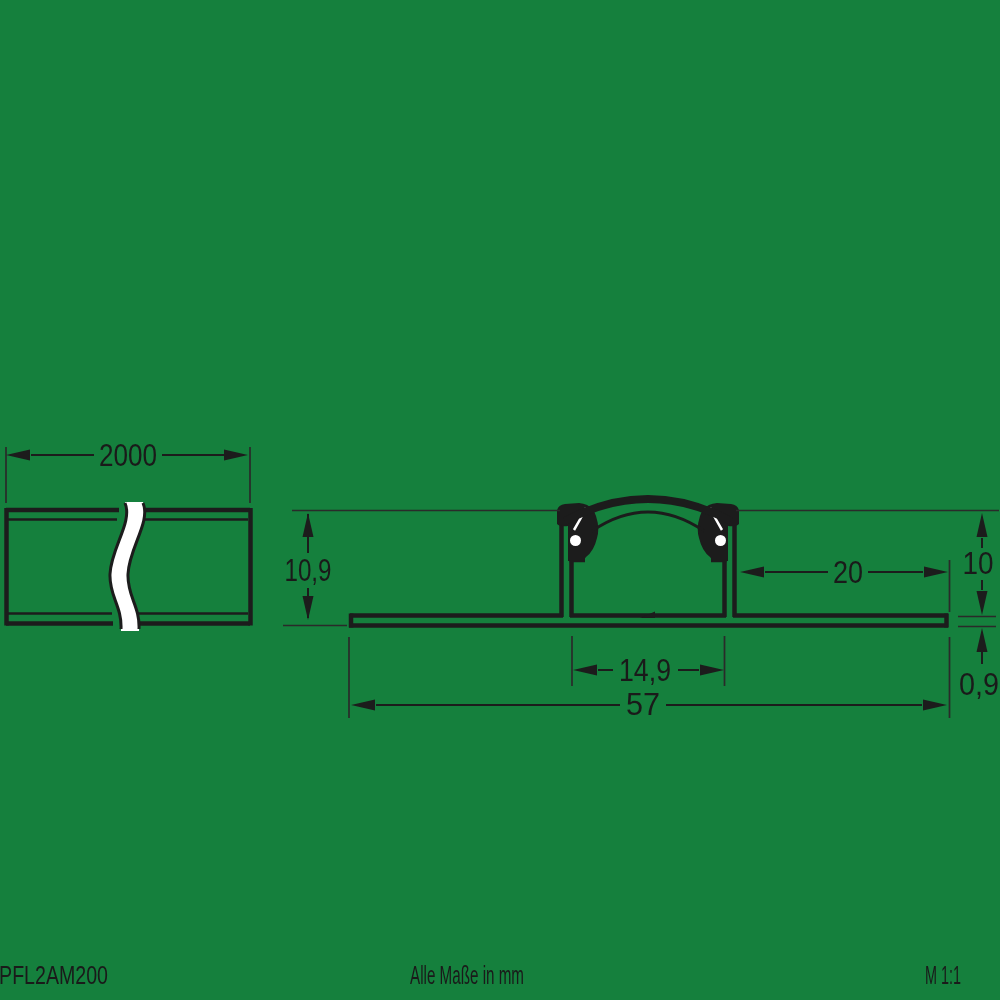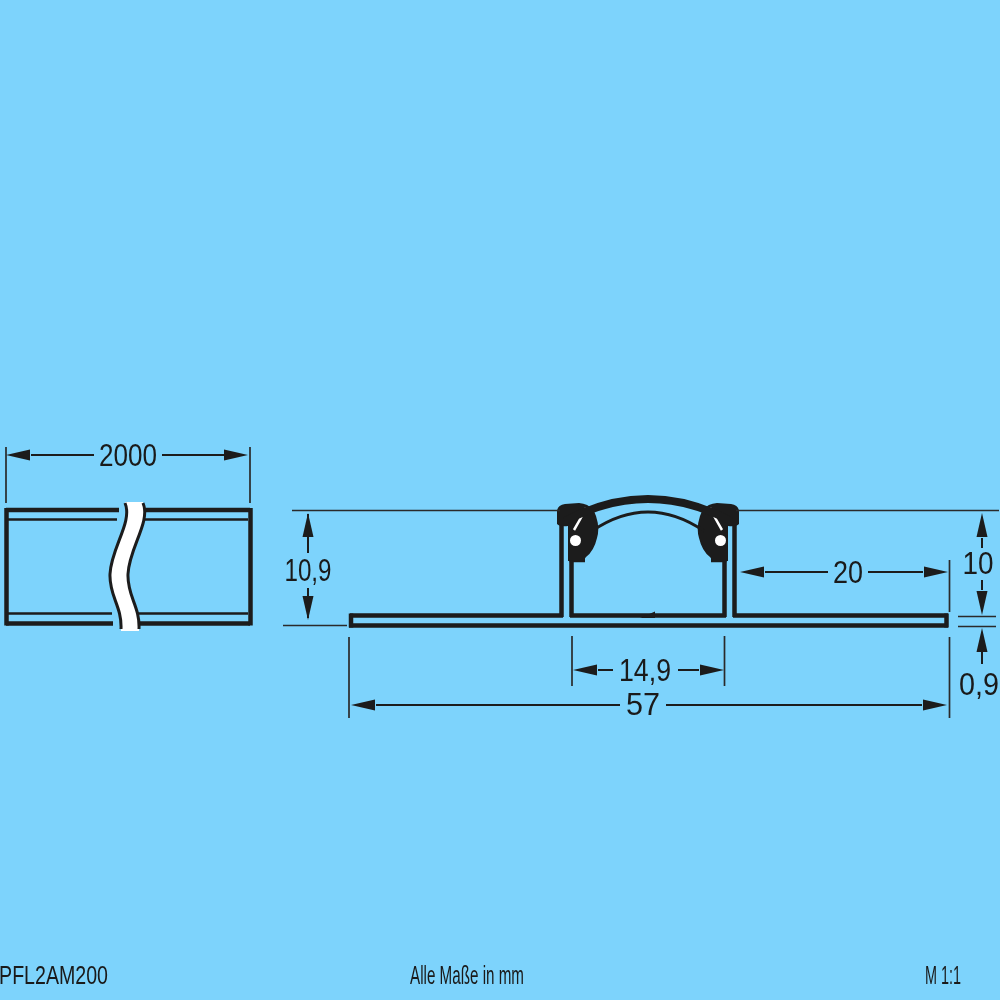--- a/index.html
+++ b/index.html
@@ -8,21 +8,21 @@
     width: 1000px;
     height: 1000px;
     background: #ffffff;
     overflow: hidden;
     font-family: "Liberation Sans", sans-serif;
   }
   .stage {
     position: relative;
     width: 1000px;
     height: 1000px;
-    background: #7dd3fc;
+    background: #15803d;
   }
   svg { display: block; }
   text {
     fill: #1a1a1a;
     font-family: "Liberation Sans", sans-serif;
   }
   .dim-label { font-size: 31px; }
   .footer-label { font-size: 25px; }
   .ink   { stroke: #1c1c1c; fill: none; }
   .thick { stroke-width: 4.5px; }

